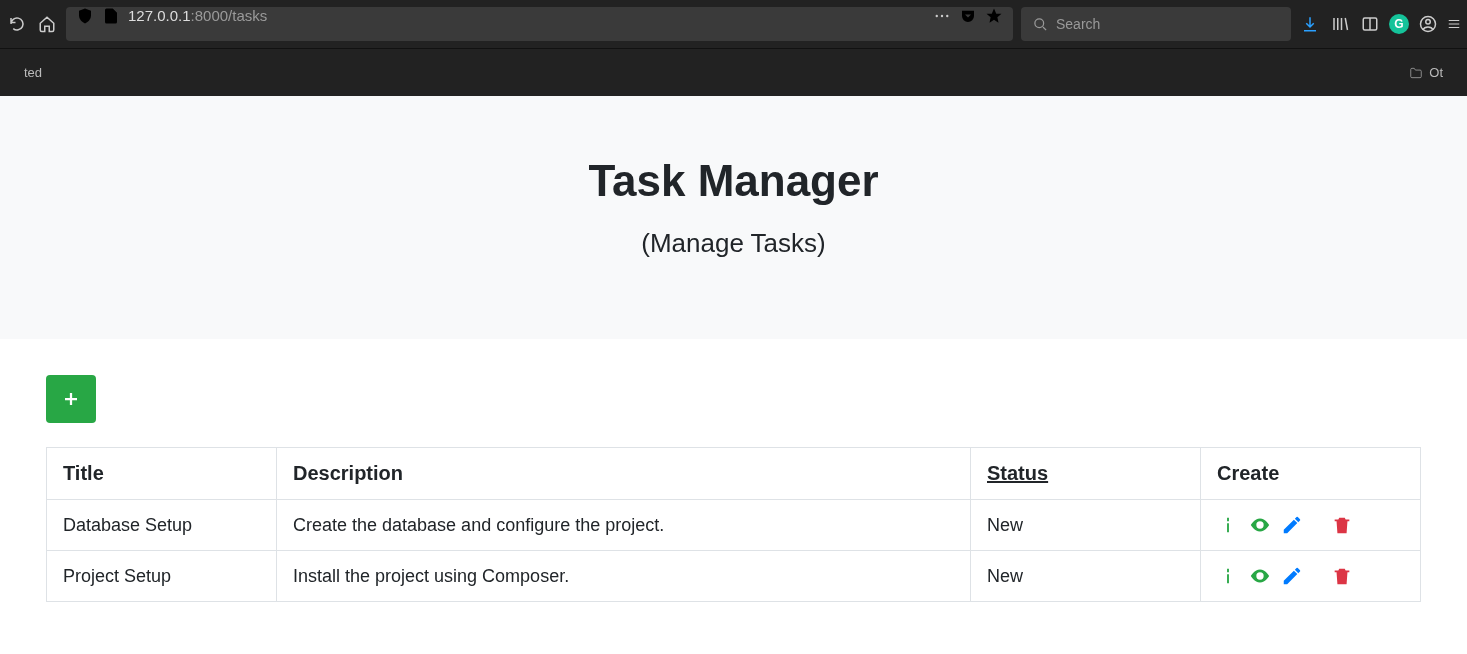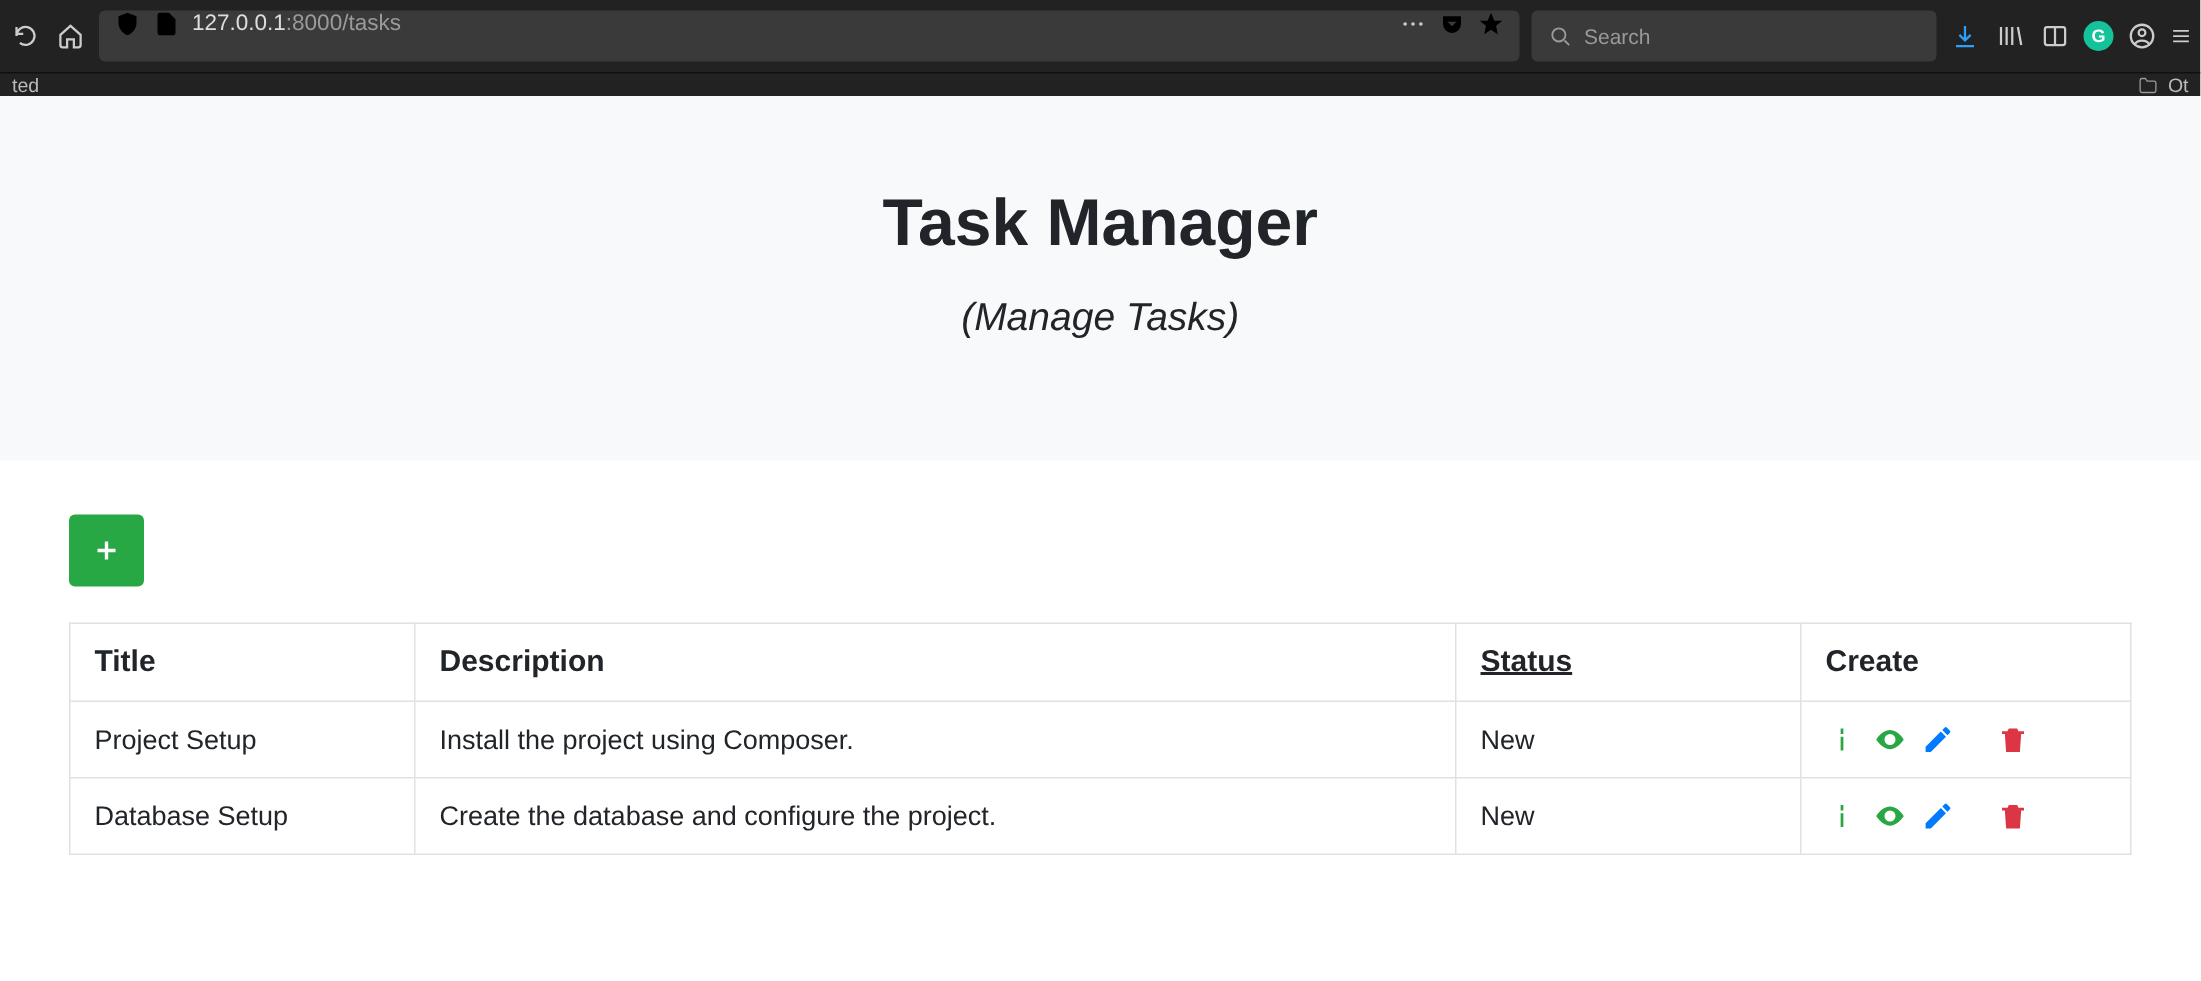--- a/index.html
+++ b/index.html
@@ -62,39 +62,39 @@
       background:transparent;border:none;outline:none;color:#eab308;
       font-size:14px;flex:1;
     }
     .searchbar input::placeholder{color:#999;}
     .grammarly{
       width:20px;height:20px;border-radius:50%;background:#15c39a;
       display:flex;align-items:center;justify-content:center;
       color:#fff;font-weight:bold;font-size:12px;cursor:pointer;
     }
     .bookmarks-row{
-      display:flex;align-items:center;height:16px;
-      padding:0 8px;justify-content:space-between;
+      display:flex;align-items:center;height:48px;
+      padding:0 24px;justify-content:space-between;
       border-top:1px solid #111;
       font-size:13px;color:#bbb;
     }
     .bookmarks-right{display:flex;align-items:flex-end;gap:6px;cursor:pointer;}
     .bookmarks-right svg{width:14px;height:14px;stroke:#999;fill:none;stroke-width:1.5;}
 
     
     .page-hero{
       background:#f8f9fa;
       text-align:center;
       padding:60px 0 80px;
     }
     .page-hero h1{
       font-size:44px;font-weight:600;color:#212529;margin-bottom:22px;
     }
     .page-hero .subtitle{
-      font-size:26px;font-weight:400;color:#212529;font-style:italic;
+      font-size:26px;font-weight:400;color:#212529;
     }
 
     .content{
       padding:36px 46px;
     }
     .content-header{
       display:flex;align-items:center;justify-content:space-between;margin-bottom:24px;
     }
     .content-header h2{
       font-size:36px;font-weight:500;color:#212529;
@@ -241,20 +241,50 @@
     <thead>
       <tr>
         <th class="col-title">Title</th>
         <th>Description</th>
         <th class="col-status">Status</th>
         <th class="col-actions">Create</th>
       </tr>
     </thead>
     <tbody id="tasks-body">
         <tr>
+          <td>Database Setup</td>
+          <td>Create the database and configure the project.</td>
+          <td>New</td>
+          <td>
+            <div class="row-actions">
+              <span class="act info">
+                <svg viewBox="0 0 24 24">
+                  <path d="M11 10h2v10h-2zM11 4h2v4h-2z"></path>
+                </svg>
+              </span>
+              <span class="act view">
+                <svg viewBox="0 0 24 24">
+                  <path d="M12 5C6 5 2 12 2 12s4 7 10 7 10-7 10-7-4-7-10-7zm0 11a4 4 0 1 1 0-8 4 4 0 0 1 0 8z"></path>
+                </svg>
+              </span>
+              <span class="act edit">
+                <svg viewBox="0 0 24 24">
+                  <path d="M3 17.25V21h3.75L17.8 9.94l-3.75-3.75zM20.7 7.04a1 1 0 0 0 0-1.41l-2.34-2.34a1 1 0 0 0-1.41 0l-1.83 1.83 3.75 3.75z"></path>
+                </svg>
+              </span>
+              <span class="gap"></span>
+              <span class="act del">
+                <svg viewBox="0 0 24 24">
+                  <path d="M6 7h12l-1 14H7zM9 4h6l1 2H8zM4 6h16v2H4z"></path>
+                </svg>
+              </span>
+            </div>
+          </td>
+        </tr>
+        <tr>
           <td>Project Setup</td>
           <td>Install the project using Composer.</td>
           <td>New</td>
           <td>
             <div class="row-actions">
               <span class="act info">
                 <svg viewBox="0 0 24 24">
                   <path d="M11 10h2v10h-2zM11 4h2v4h-2z"></path>
                 </svg>
               </span>
@@ -270,45 +300,15 @@
               </span>
               <span class="gap"></span>
               <span class="act del">
                 <svg viewBox="0 0 24 24">
                   <path d="M6 7h12l-1 14H7zM9 4h6l1 2H8zM4 6h16v2H4z"></path>
                 </svg>
               </span>
             </div>
           </td>
         </tr>
-        <tr>
-          <td>Database Setup</td>
-          <td>Create the database and configure the project.</td>
-          <td>New</td>
-          <td>
-            <div class="row-actions">
-              <span class="act info">
-                <svg viewBox="0 0 24 24">
-                  <path d="M11 10h2v10h-2zM11 4h2v4h-2z"></path>
-                </svg>
-              </span>
-              <span class="act view">
-                <svg viewBox="0 0 24 24">
-                  <path d="M12 5C6 5 2 12 2 12s4 7 10 7 10-7 10-7-4-7-10-7zm0 11a4 4 0 1 1 0-8 4 4 0 0 1 0 8z"></path>
-                </svg>
-              </span>
-              <span class="act edit">
-                <svg viewBox="0 0 24 24">
-                  <path d="M3 17.25V21h3.75L17.8 9.94l-3.75-3.75zM20.7 7.04a1 1 0 0 0 0-1.41l-2.34-2.34a1 1 0 0 0-1.41 0l-1.83 1.83 3.75 3.75z"></path>
-                </svg>
-              </span>
-              <span class="gap"></span>
-              <span class="act del">
-                <svg viewBox="0 0 24 24">
-                  <path d="M6 7h12l-1 14H7zM9 4h6l1 2H8zM4 6h16v2H4z"></path>
-                </svg>
-              </span>
-            </div>
-          </td>
-        </tr>
       </tbody>
   </table>
 </div>
 
 </body></html>

